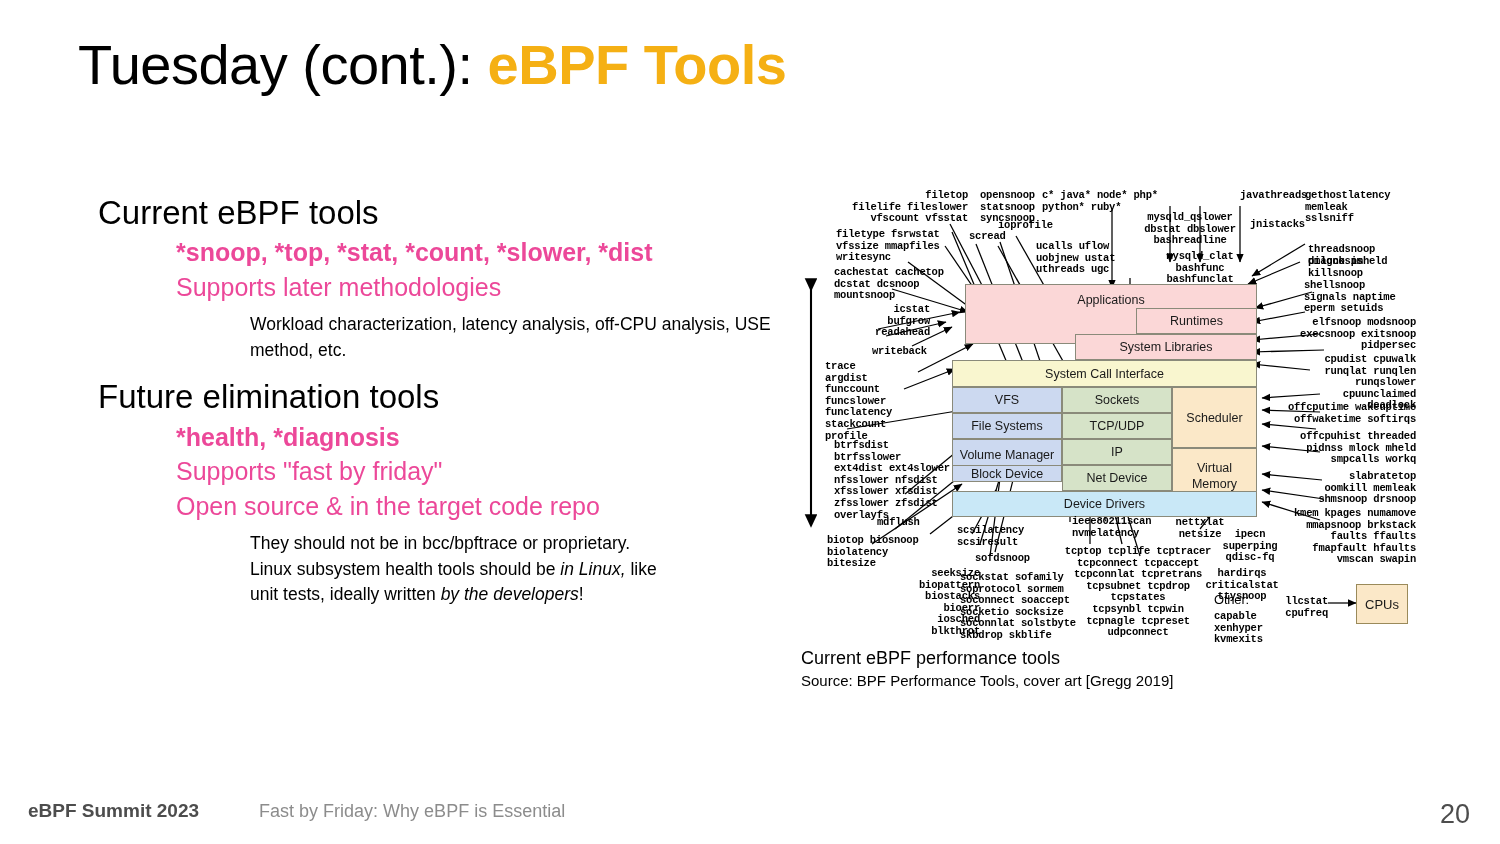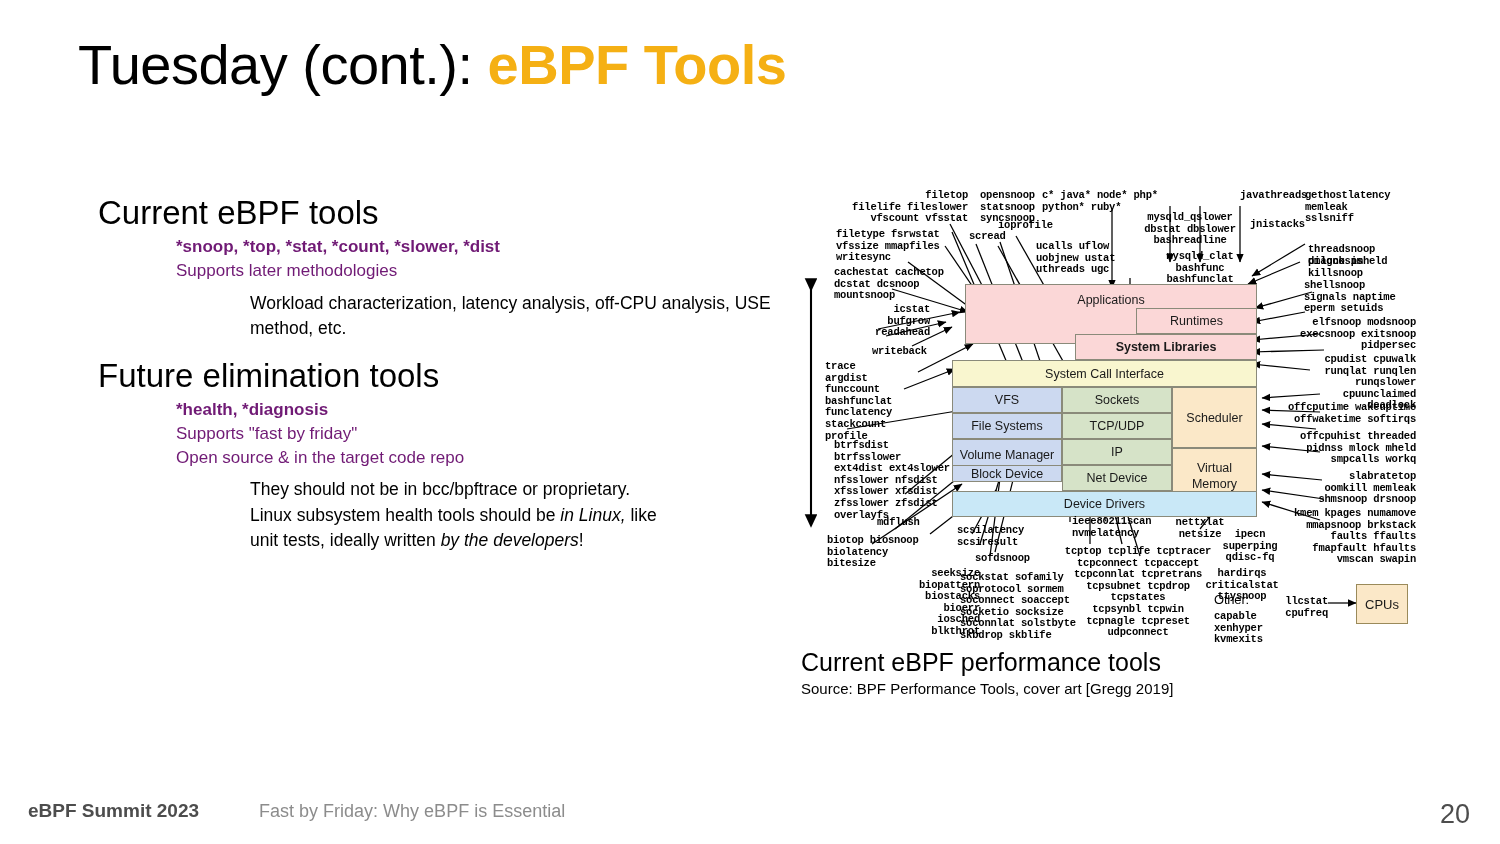--- a/index.html
+++ b/index.html
@@ -12,21 +12,21 @@
   #slide-title{
     position:absolute;left:78px;top:36px;
     font-size:56px;line-height:1.05;color:#000;
     white-space:nowrap;letter-spacing:-0.5px;
   }
   #slide-title .accent{color:#f5b014;font-weight:bold;}
 
   
   #bullets{position:absolute;left:98px;top:192px;width:680px;}
   .lvl1{font-size:33px;line-height:1.28;color:#000;margin:0 0 2px 0;}
-  .lvl2{font-size:17px;line-height:1.34;color:#701a75;margin:0 0 1px 0;padding-left:78px;}
+  .lvl2{font-size:25px;line-height:1.34;color:#ec4899;margin:0 0 1px 0;padding-left:78px;}
   .lvl2.bold{font-weight:bold;}
   .lvl3{font-size:17.5px;line-height:1.46;color:#000;padding-left:152px;margin:0;}
   .lvl3 i{font-style:italic;}
   .gap-sm{height:7px;}
   .gap-md{height:13px;}
 
   
   #diagram{
     position:absolute;left:800px;top:184px;width:620px;height:455px;
   }
@@ -54,21 +54,21 @@
   .c-orange{background:#fbe8c8;}
   .c-cyan{background:#c9e8f7;}
   .c-cpu{background:#fbe8c8;border:1.5px solid #9a8a5a;}
 
   
   #leaders,#vbar{position:absolute;left:0;top:0;width:620px;height:455px;overflow:visible;}
   #vbar{pointer-events:none;}
 
   
   #caption{position:absolute;left:801px;top:648px;width:640px;}
-  #caption .cap-main{font-size:25px;color:#000;line-height:1.15;}
+  #caption .cap-main{font-size:18px;color:#000;line-height:1.15;}
   #caption .cap-sub{font-size:15px;color:#000;line-height:1.3;margin-top:2px;}
 
   
   #footer{position:absolute;left:28px;bottom:22px;display:flex;align-items:baseline;gap:60px;}
   #footer .f-brand{font-size:19px;font-weight:bold;color:#4d4d4d;}
   #footer .f-sub{font-size:18px;color:#8c8c8c;}
   #page-num{position:absolute;right:30px;bottom:14px;font-size:27px;color:#4d4d4d;}
 </style>
 </head>
 <body>
@@ -176,21 +176,21 @@
       <line x1="528" y1="419" x2="556" y2="419"></line>
     </g>
   </svg>
 
   <div class="box c-pink" style="left:165px;top:100px;width:292px;height:60px;align-items:flex-start;padding-top:8px;">
       <span>Applications</span>
     </div>
   <div class="box c-pink" style="left:336px;top:124px;width:121px;height:26px;">
       <span>Runtimes</span>
     </div>
-  <div class="box c-pink" style="left:275px;top:150px;width:182px;height:26px;font-weight:bold;">
+  <div class="box c-pink" style="left:275px;top:150px;width:182px;height:26px;">
       <span>System Libraries</span>
     </div>
   <div class="box c-yellow" style="left:152px;top:176px;width:305px;height:27px;">
       <span>System Call Interface</span>
     </div>
 
   <div class="box c-blue" style="left:152px;top:203px;width:110px;height:26px;">
       <span>VFS</span>
     </div>
   <div class="box c-green" style="left:262px;top:203px;width:110px;height:26px;">
@@ -240,21 +240,21 @@
   <div class="dg-label" style="left:34px;top:83px;">cachestat cachetop
 dcstat dcsnoop
 mountsnoop</div>
   <div class="dg-label ta-r" style="left:20px;top:120px;width:110px;">icstat
 bufgrow
 readahead</div>
   <div class="dg-label" style="left:72px;top:162px;">writeback</div>
   <div class="dg-label" style="left:25px;top:177px;">trace
 argdist
 funccount
-bashfunclat
+funcslower
 funclatency
 stackcount
 profile</div>
   <div class="dg-label" style="left:34px;top:256px;">btrfsdist
 btrfsslower
 ext4dist ext4slower
 nfsslower nfsdist
 xfsslower xfsdist
 zfsslower zfsdist
 overlayfs</div>

